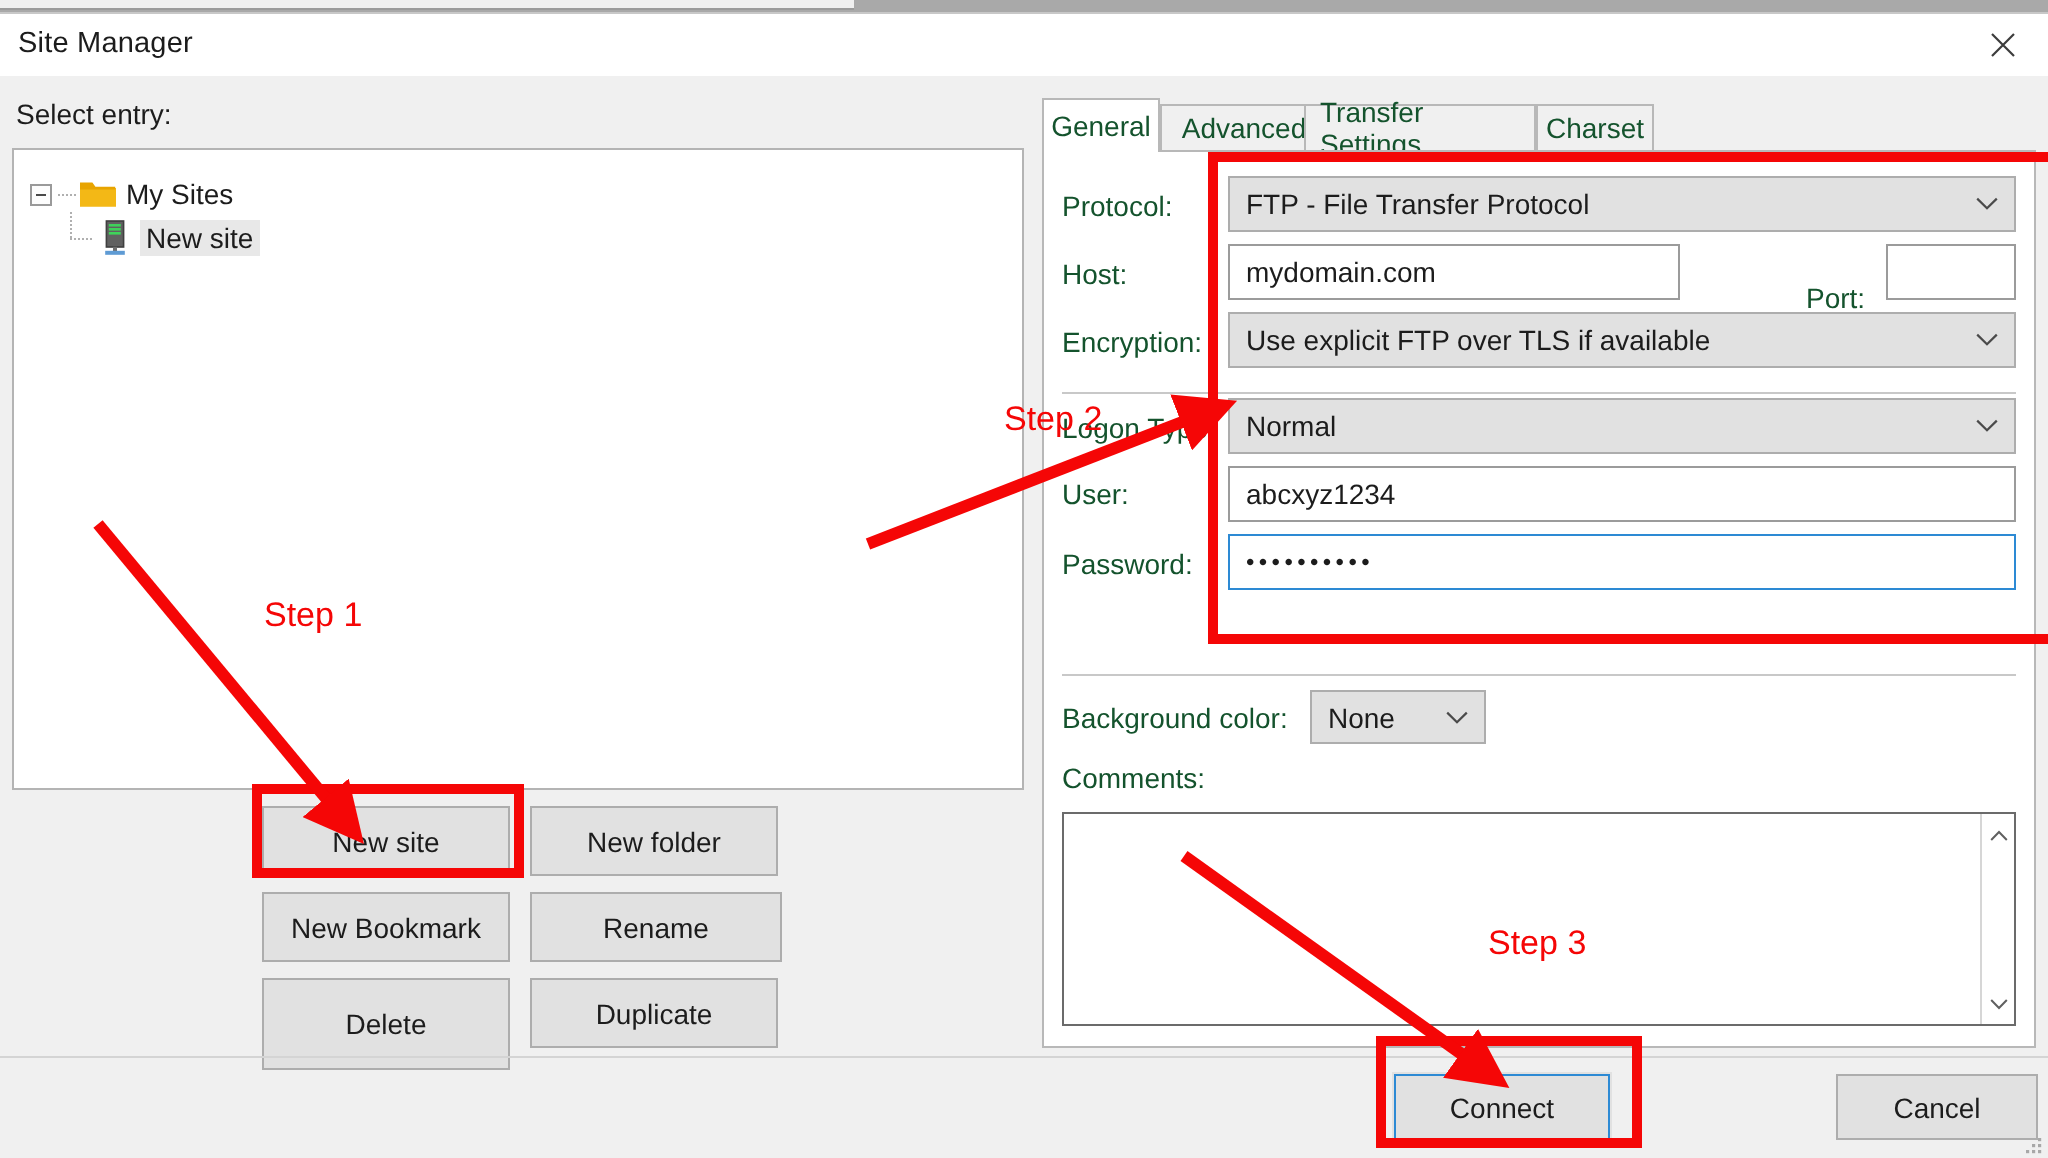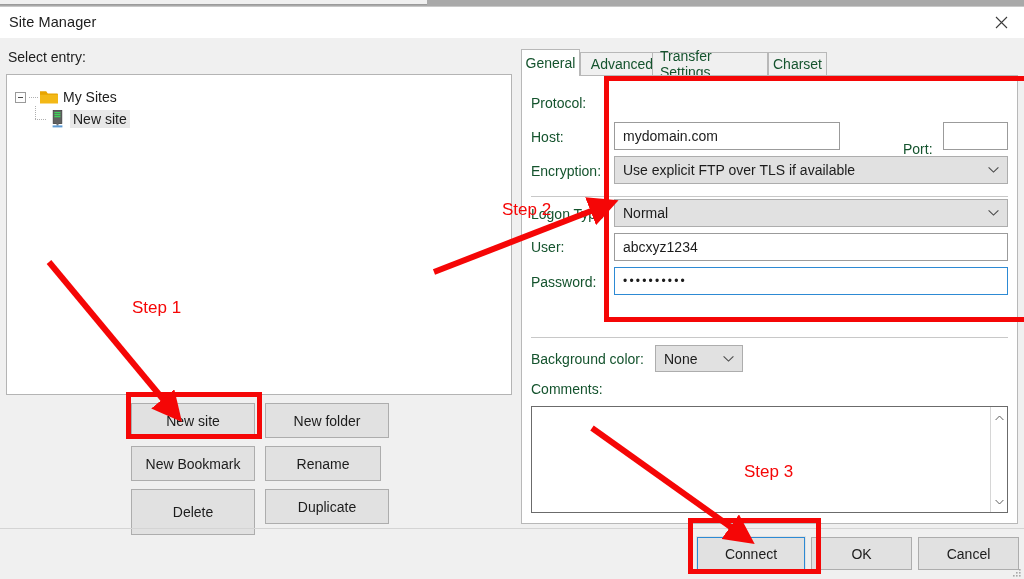--- a/index.html
+++ b/index.html
@@ -156,21 +156,21 @@
     color: #1c1c1c;
     display: flex;
     align-items: center;
     justify-content: center;
     cursor: default;
     padding: 0;
   }
   .btn-newsite   { left: 131px; top: 396px; width: 124px; height: 35px; }
   .btn-newfolder { left: 265px; top: 396px; width: 124px; height: 35px; }
   .btn-bookmark  { left: 131px; top: 439px; width: 124px; height: 35px; }
-  .btn-rename    { left: 265px; top: 439px; width: 116px; height: 35px; }
+  .btn-rename    { left: 265px; top: 439px; width: 126px; height: 35px; }
   .btn-delete    { left: 131px; top: 482px; width: 124px; height: 46px; }
   .btn-duplicate { left: 265px; top: 482px; width: 124px; height: 35px; }
 
   
   .tabstrip {
     position: absolute;
     left: 521px; top: 42px;
     width: 497px; height: 26px;
   }
   .tab {
@@ -380,20 +380,26 @@
   <div class="tabstrip">
     <div class="tab active" style="left:0px;  width:59px;">General</div>
     <div class="tab" style="left:59px; width:84px;">Advanced</div>
     <div class="tab" style="left:131px;width:116px;">Transfer Settings</div>
     <div class="tab" style="left:247px;width:59px;">Charset</div>
   </div>
 
   <div class="panel"></div>
 
   <div class="field-label" style="left:531px; top:88px;">Protocol:</div>
+  <div class="combo" style="left:614px; top:81px; width:394px; height:28px;">
+    <span>FTP - File Transfer Protocol</span>
+    <svg class="chev" width="11" height="7" viewBox="0 0 11 7">
+      <path d="M0.6 0.8 L5.5 5.6 L10.4 0.8" stroke="#4a4a4a" stroke-width="1.1" fill="none"></path>
+    </svg>
+  </div>
 
   <div class="field-label" style="left:531px; top:122px;">Host:</div>
   <div class="textbox" style="left:614px; top:115px; width:226px; height:28px;">
     <span>mydomain.com</span>
   </div>
   <div class="field-label" style="left:903px; top:122px;margin-top:12px;">Port:</div>
   <div class="textbox" style="left:943px; top:115px; width:65px; height:28px;">
     <span></span>
   </div>
 
@@ -447,21 +453,20 @@
       <div class="cmt-arrow down">
         <svg width="9" height="6" viewBox="0 0 9 6">
             <path d="M0.6 1 L4.5 5 L8.4 1" stroke="#606060" stroke-width="1" fill="none"></path>
           </svg>
       </div>
     </div>
   </div>
 
   <div class="bottom-sep"></div>
   <button class="btn btn-connect">Connect</button>
-  <button class="btn btn-ok">OK</button>
   <button class="btn btn-cancel">Cancel</button>
 
   <svg class="resize-grip" viewBox="0 0 10 10">
     <g fill="#a8a8a8">
       <rect x="7" y="1" width="1.6" height="1.6"></rect>
       <rect x="4" y="4" width="1.6" height="1.6"></rect>
         <rect x="7" y="4" width="1.6" height="1.6"></rect>
       <rect x="1" y="7" width="1.6" height="1.6"></rect>
         <rect x="4" y="7" width="1.6" height="1.6"></rect>
         <rect x="7" y="7" width="1.6" height="1.6"></rect>

